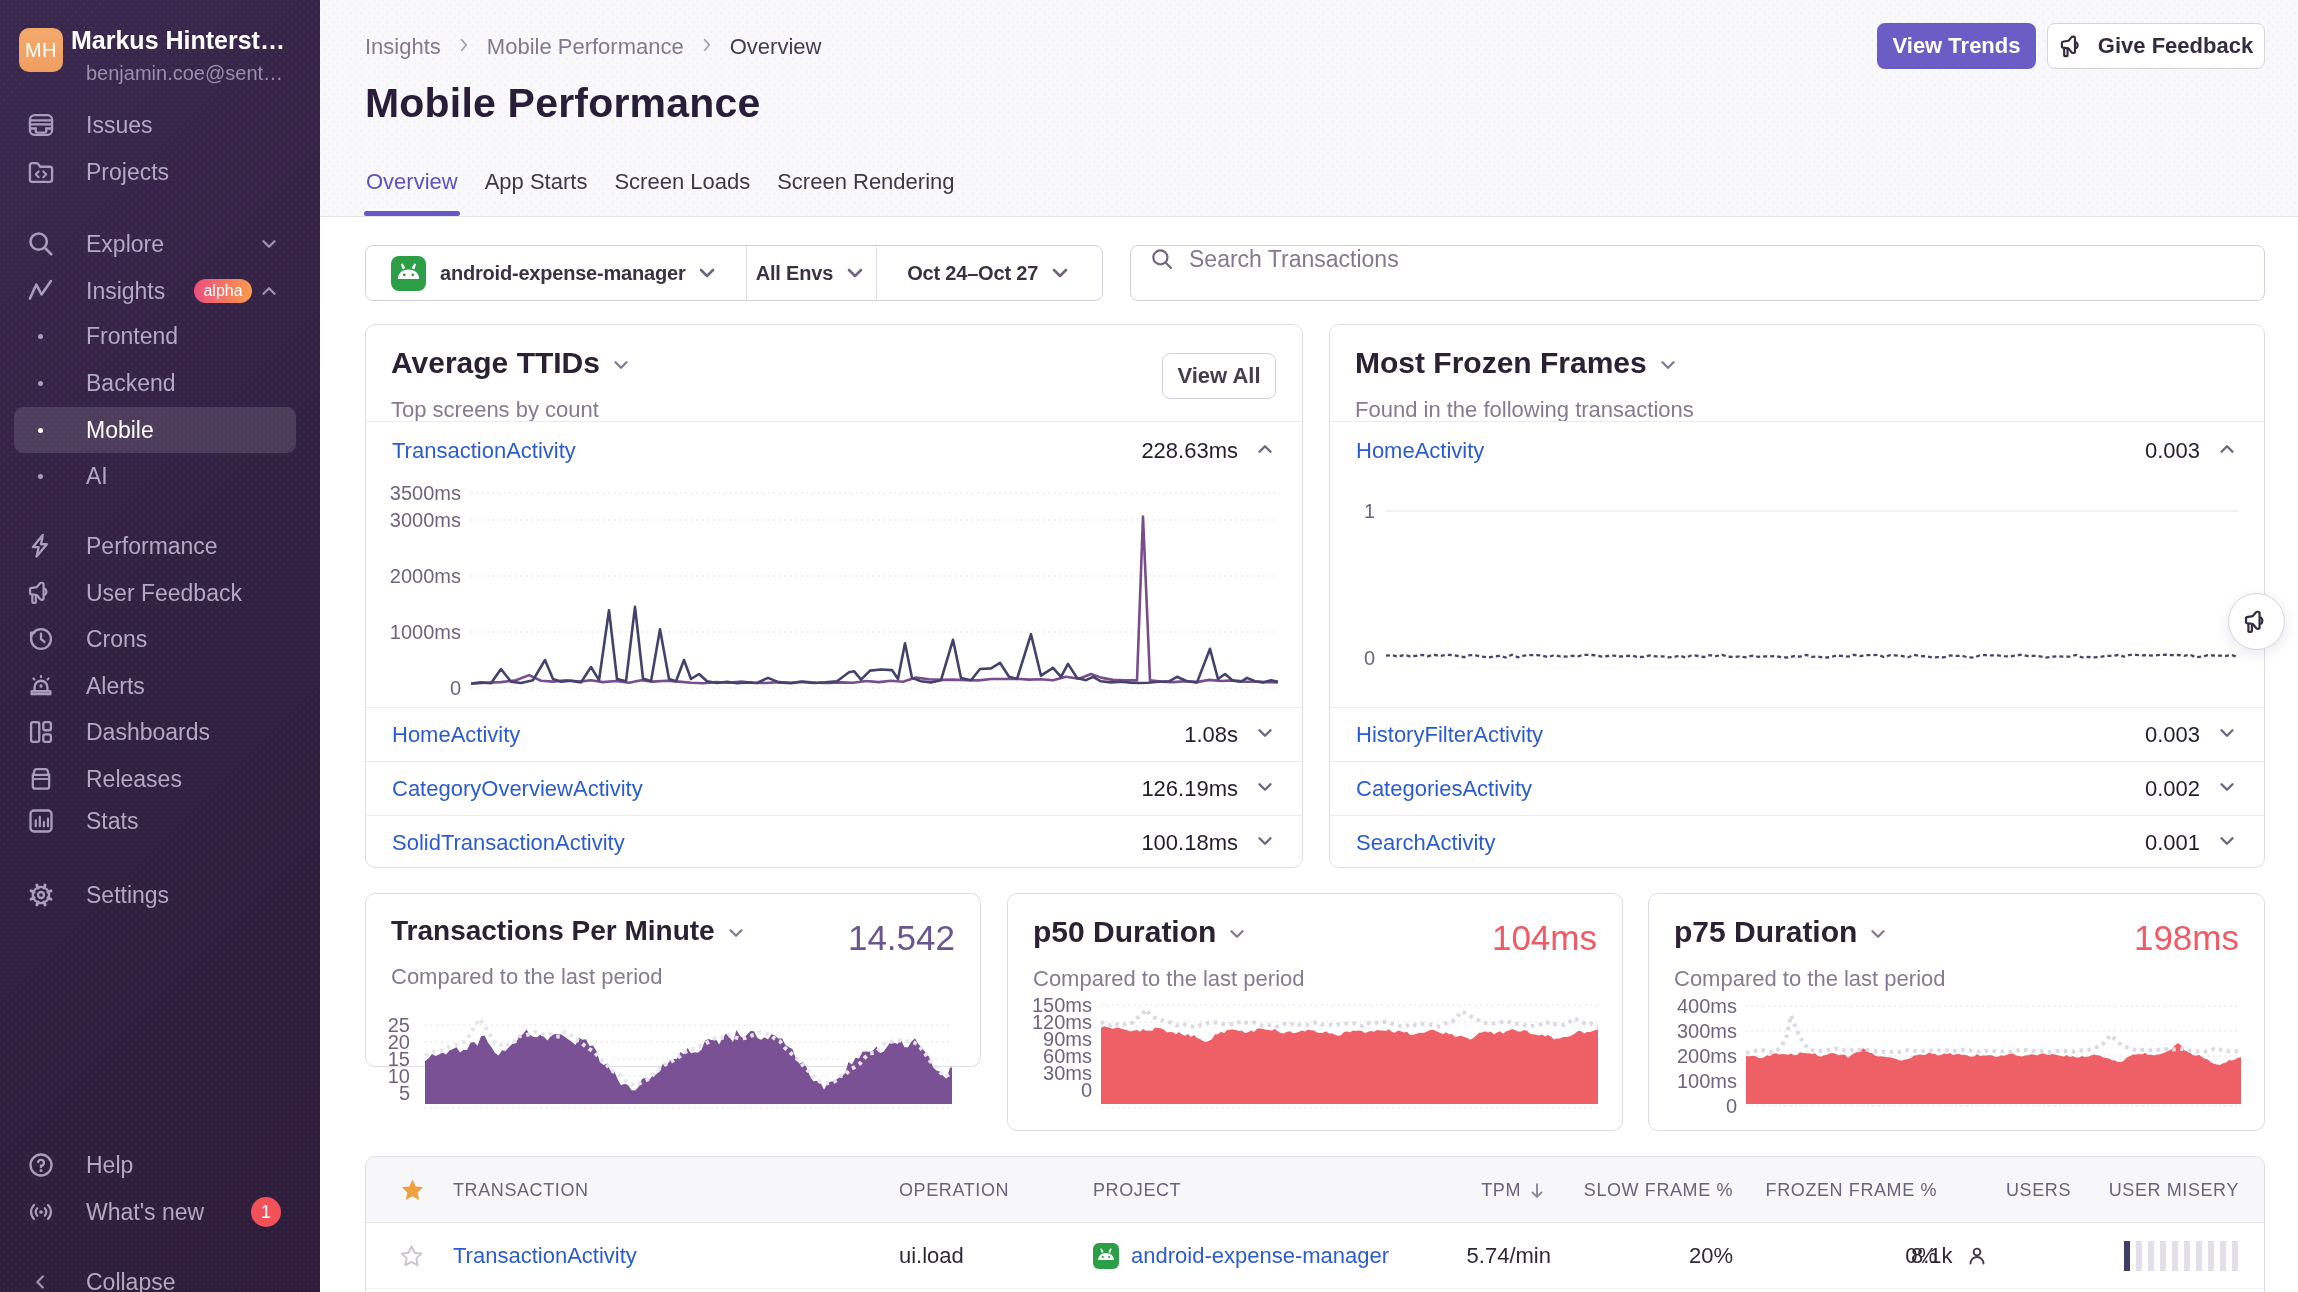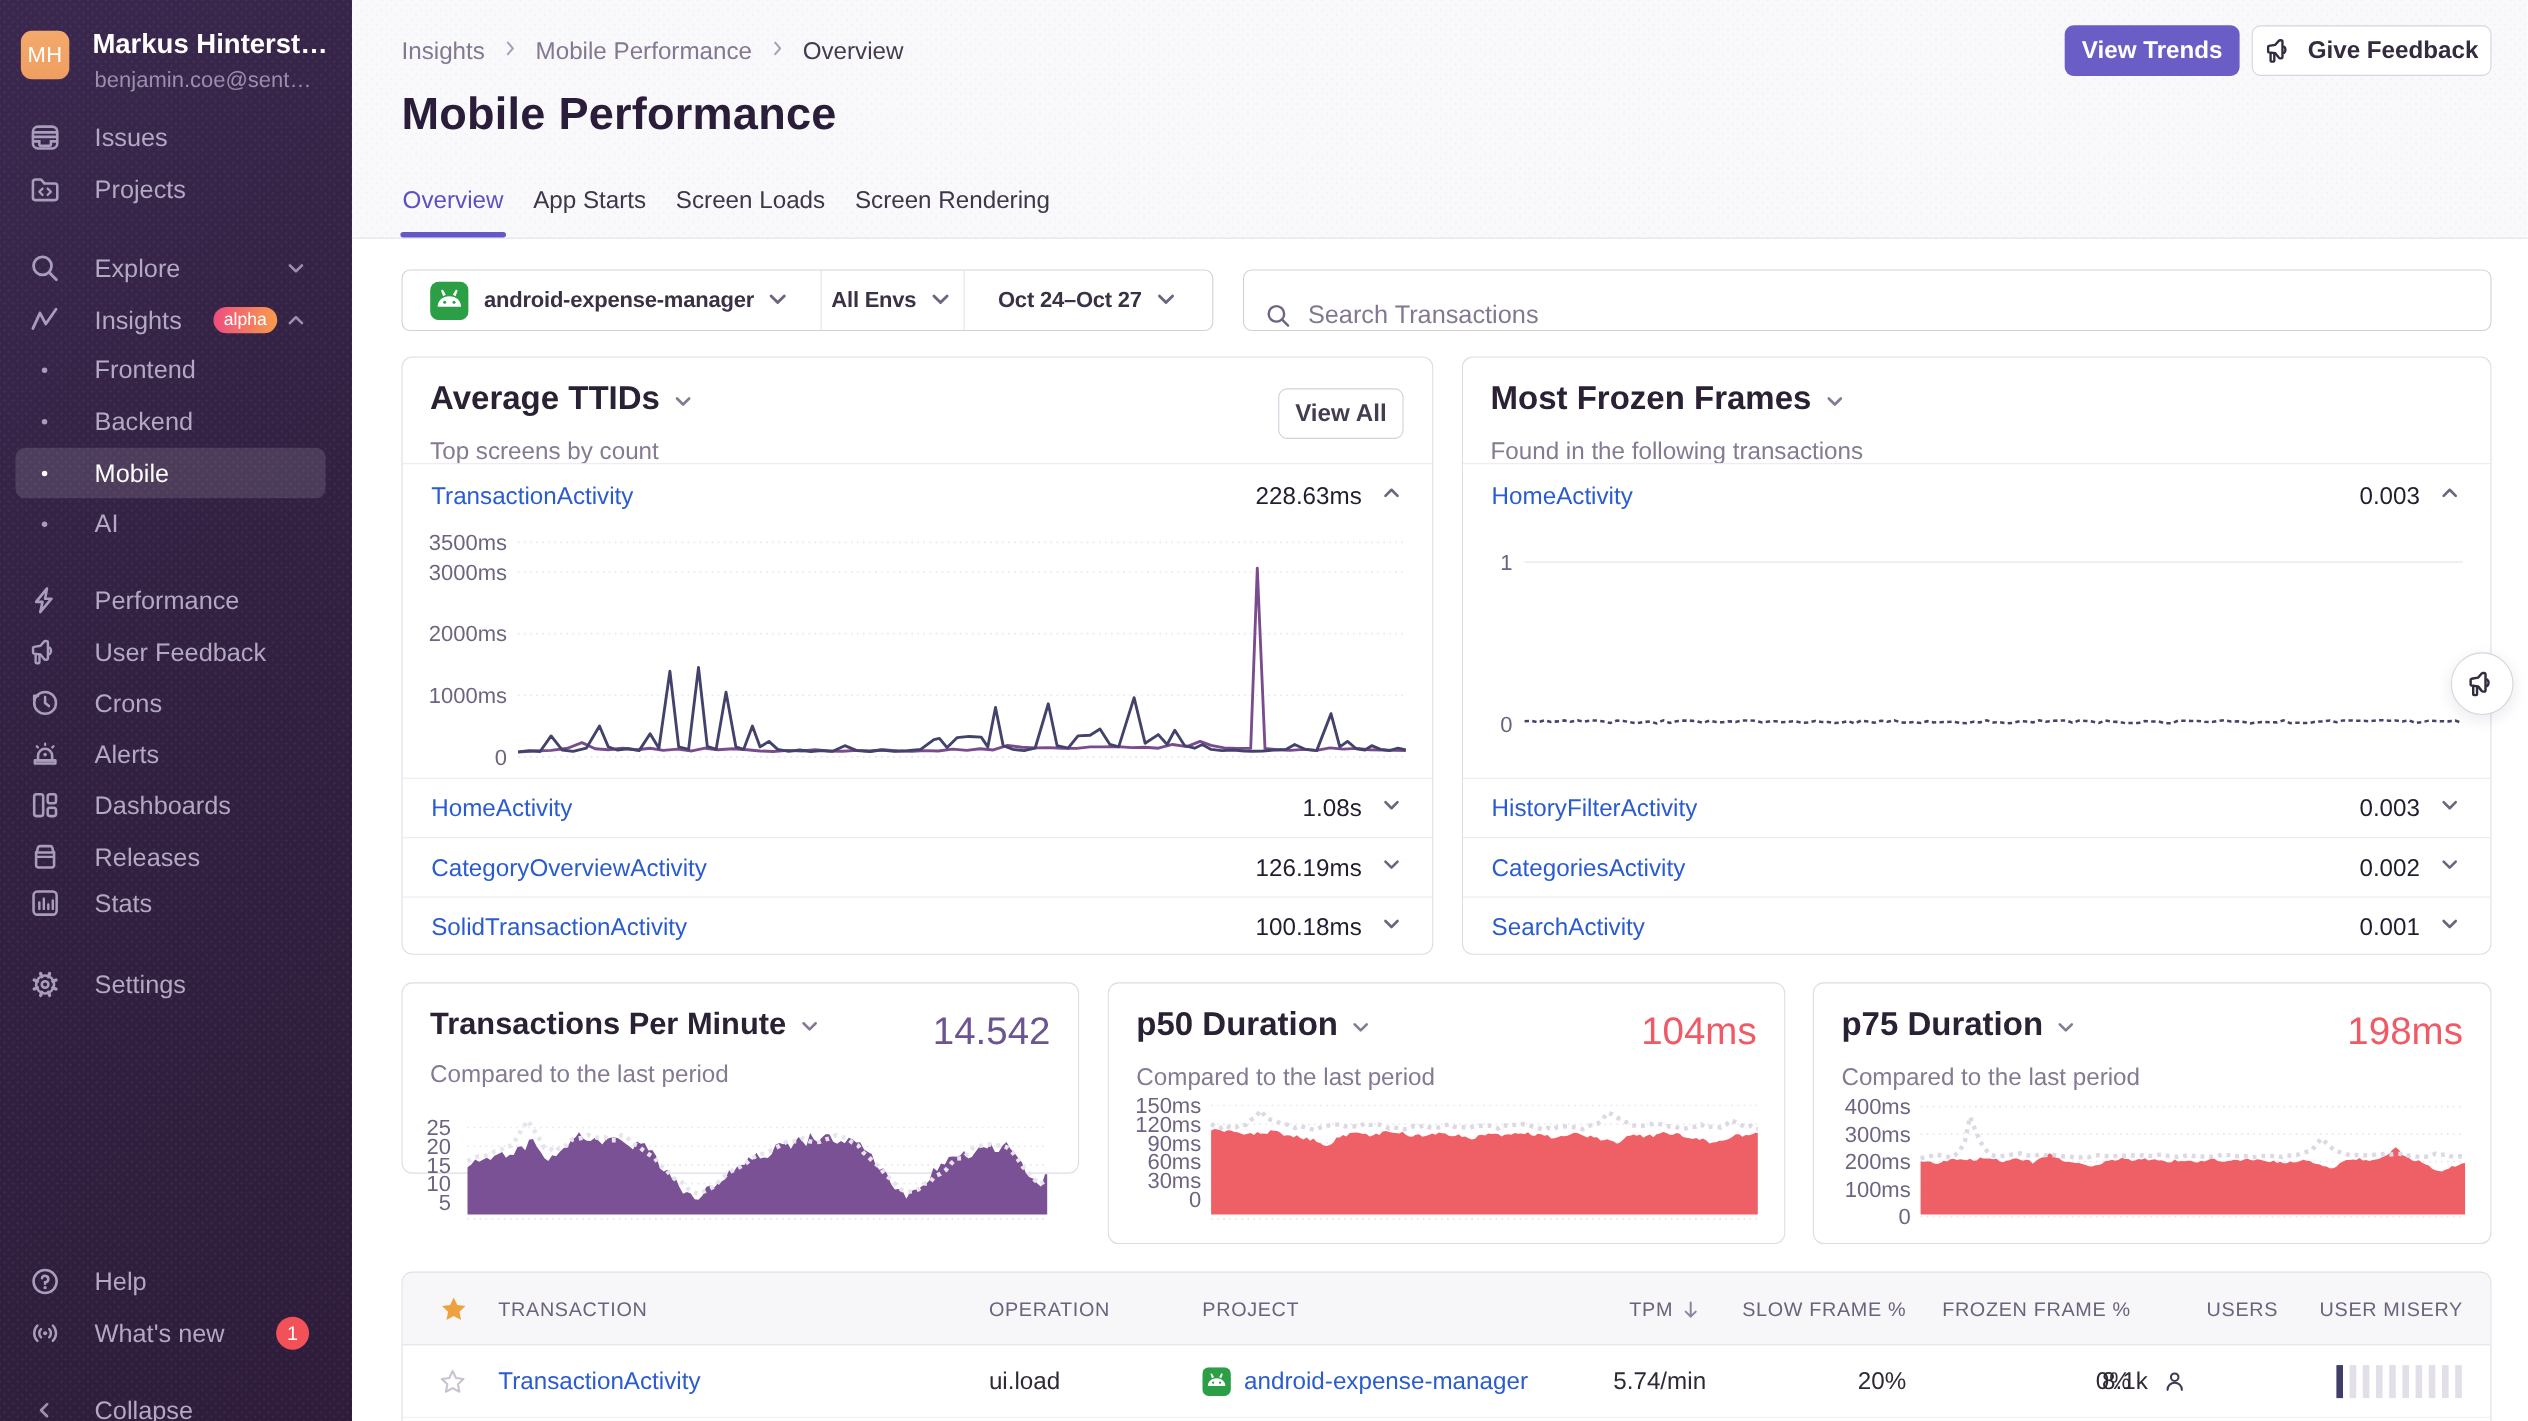--- a/index.html
+++ b/index.html
@@ -3,21 +3,21 @@
 *{margin:0;padding:0;box-sizing:border-box}
 html,body{width:2298px;height:1292px;overflow:hidden}
 body{font-family:"Liberation Sans",sans-serif;background:#fff;position:relative}
 .sidebar{position:absolute;left:0;top:0;width:320px;height:1292px;
  background:linear-gradient(135deg,#3b284f 0%,#332142 45%,#2e1c3a 100%);}
 .sidebar:before{content:"";position:absolute;inset:0;
  background-image:radial-gradient(rgba(255,255,255,.05) 1px,transparent 1px),radial-gradient(rgba(255,255,255,.05) 1px,transparent 1px);background-size:8px 8px;background-position:0 0,4px 4px}
 .ucard{position:absolute;left:19px;top:28px;display:flex;align-items:flex-start}
 .avatar{width:44px;height:44px;border-radius:10px;background:linear-gradient(180deg,#f3aa6c,#ef9e60);
  color:#fff;font-size:20px;display:flex;align-items:center;justify-content:center;letter-spacing:.5px}
-.uname{margin-left:21px;color:#fff;font-size:25px;font-weight:bold;white-space:nowrap;line-height:1}
+.uname{margin-left:8px;color:#fff;font-size:25px;font-weight:bold;white-space:nowrap;line-height:1}
 .umail{margin-left:23px;color:#9b8fac;font-size:20px;margin-top:9px;white-space:nowrap}
 .mi{position:absolute;left:0;width:320px;height:46px;display:flex;align-items:center;color:#b3a9c3}
 .mi .icn{position:absolute;left:27px;color:#a89dbb}
 .mi .ml{position:absolute;left:86px;font-size:23px;white-space:nowrap}
 .mi .mch{position:absolute;left:258px;top:12px}
 .alpha{position:absolute;left:194px;top:11px;width:58px;height:24px;border-radius:12px;
  background:linear-gradient(90deg,#ee4d7e,#f89b4c);color:#fff;font-size:16px;
  display:flex;align-items:center;justify-content:center}
 .mi.sub .dot{position:absolute;left:38px;width:5px;height:5px;border-radius:50%;background:#a89dbb}
 .mi.active{left:14px;width:282px;border-radius:9px;background:rgba(255,255,255,.12)}
@@ -41,21 +41,21 @@
 .btn{position:absolute;top:23px;height:46px;border-radius:8px;font-size:22px;font-weight:bold;
  display:flex;align-items:center;justify-content:center}
 .btn.vt{left:1557px;width:159px;background:#6a5dc6;color:#fff}
 .btn.gf{left:1727px;width:218px;background:#fff;border:1px solid #d8d3de;color:#332b3f}
 .btn.gf svg{margin-right:12px}
 .filters{position:absolute;left:45px;top:245px;width:738px;height:56px;border:1px solid #d5cfdc;
  border-radius:8px;background:#fff;display:flex;align-items:center;font-size:20px;color:#3a3145;font-weight:bold;letter-spacing:-.2px}
 .fsep{width:1px;height:54px;background:#e4e0e9}
 .fseg{display:flex;align-items:center;padding:0 21px;white-space:nowrap}
 .search{position:absolute;left:810px;top:245px;width:1135px;height:56px;border:1px solid #d5cfdc;
- border-radius:8px;background:#fff;display:flex;align-items:flex-end;padding:0 18px;color:#837791;font-size:23px}
+ border-radius:8px;background:#fff;display:flex;align-items:flex-start;padding:0 18px;color:#837791;font-size:23px}
 .search svg{margin-right:14px}
 .card{position:absolute;background:#fff;border:1px solid #e0dce6;border-radius:10px}
 .chead{position:absolute;left:25px;top:21px}
 .ctitle{font-size:30px;font-weight:bold;color:#2b2134;display:flex;align-items:center}
 .ctitle svg{margin-left:10px;margin-top:4px}
 .csub{font-size:22px;color:#857a93;margin-top:17px}
 .viewall{position:absolute;right:26px;top:28px;width:114px;height:46px;border:1px solid #d5cfdc;
  border-radius:8px;font-size:22px;font-weight:bold;color:#443c4f;display:flex;align-items:center;justify-content:center}
 .lrow{position:absolute;left:0;width:100%;height:54px;border-top:1px solid #eceaf0;
  display:flex;align-items:center;padding:0 26px}

